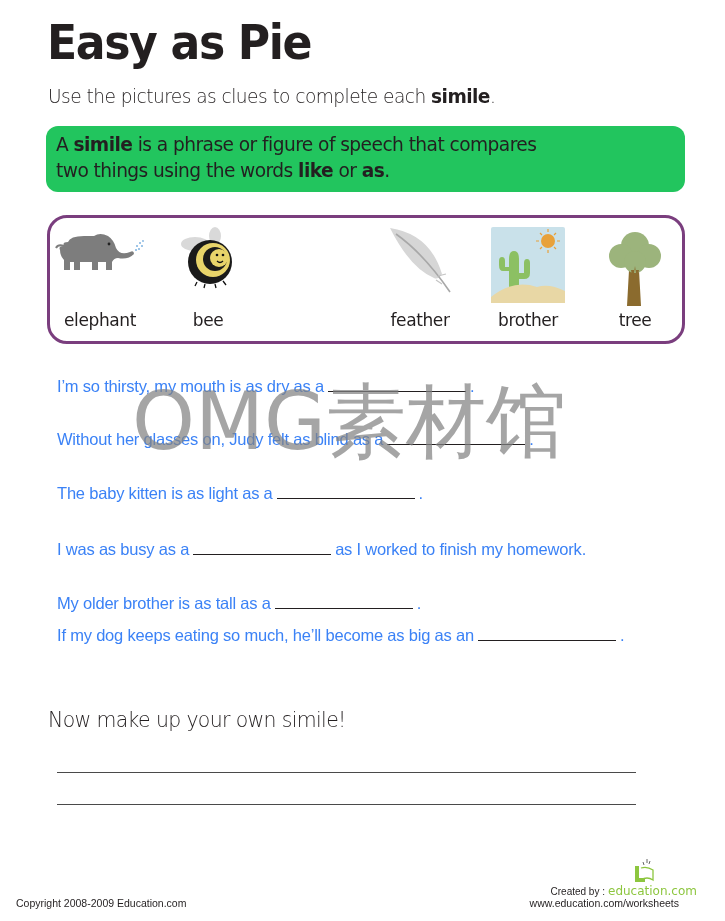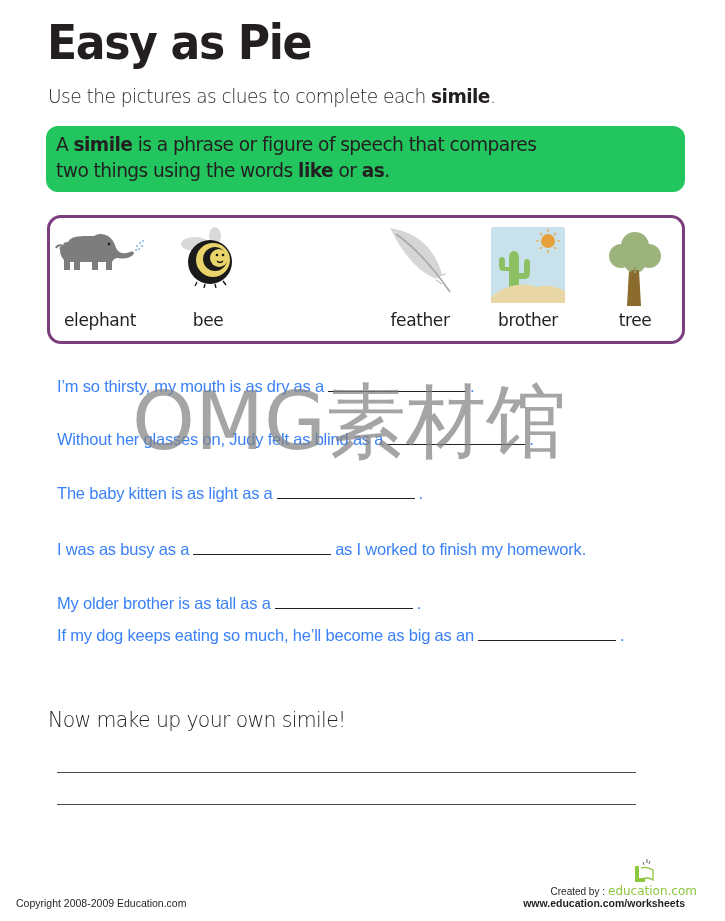--- a/index.html
+++ b/index.html
@@ -24,21 +24,21 @@
       position: absolute; left: 46px; top: 126px; width: 639px; height: 66px;
       background: #22c55e; border-radius: 12px;
       padding: 5px 0 0 10px;
       font-family: "DejaVu Sans", sans-serif; font-size: 20px; line-height: 26px;
       color: #231f20; letter-spacing: -0.6px;
     }
     .definition .line { display: block; white-space: nowrap; transform: scaleX(0.93); transform-origin: left top; }
 
     .picture-box {
       position: absolute; left: 47px; top: 215px; width: 638px; height: 129px;
-      border: 3px solid #7a3e7e; border-radius: 14px;
+      border: 3px solid #7a3e7e; border-radius: 20px;
     }
     .pic-item {
       position: absolute; top: 0; width: 100px; height: 123px;
       text-align: center;
     }
     .pic-item svg { position: absolute; left: 50%; transform: translateX(-50%); top: 10px; }
     .pic-label {
       position: absolute; left: 0; right: 0; top: 92px;
       font-family: "DejaVu Sans", sans-serif; font-size: 17px; color: #231f20; letter-spacing: -0.4px;
     }
@@ -78,22 +78,22 @@
     .credit {
       position: absolute; right: 28px; top: 858px; width: 200px; text-align: right;
     }
     .credit .logo-icon { position: absolute; right: 40px; top: 0; }
     .credit .row1 {
       position: absolute; right: 0; top: 26px; white-space: nowrap;
       font-family: "Liberation Sans", sans-serif; font-size: 10px; color: #231f20;
     }
     .credit .brand { font-family: "DejaVu Sans", sans-serif; font-size: 12px; color: #8dc63f; margin-left: 3px; }
     .credit .row2 {
-      position: absolute; right: 12px; top: 39px; white-space: nowrap;
-      font-family: "Liberation Sans", sans-serif; font-size: 10.5px; color: #231f20; font-weight: bold;
+      position: absolute; right: 18px; top: 39px; white-space: nowrap;
+      font-family: "Liberation Sans", sans-serif; font-size: 10.5px; color: #231f20;
     }
   </style>
 </head>
 <body>
 
 <div>
 
   <h1 class="title">Easy as Pie</h1>
 
   <p class="subtitle"><span>Use the pictures as clues to complete each </span><b>simile</b><span>.</span></p>

